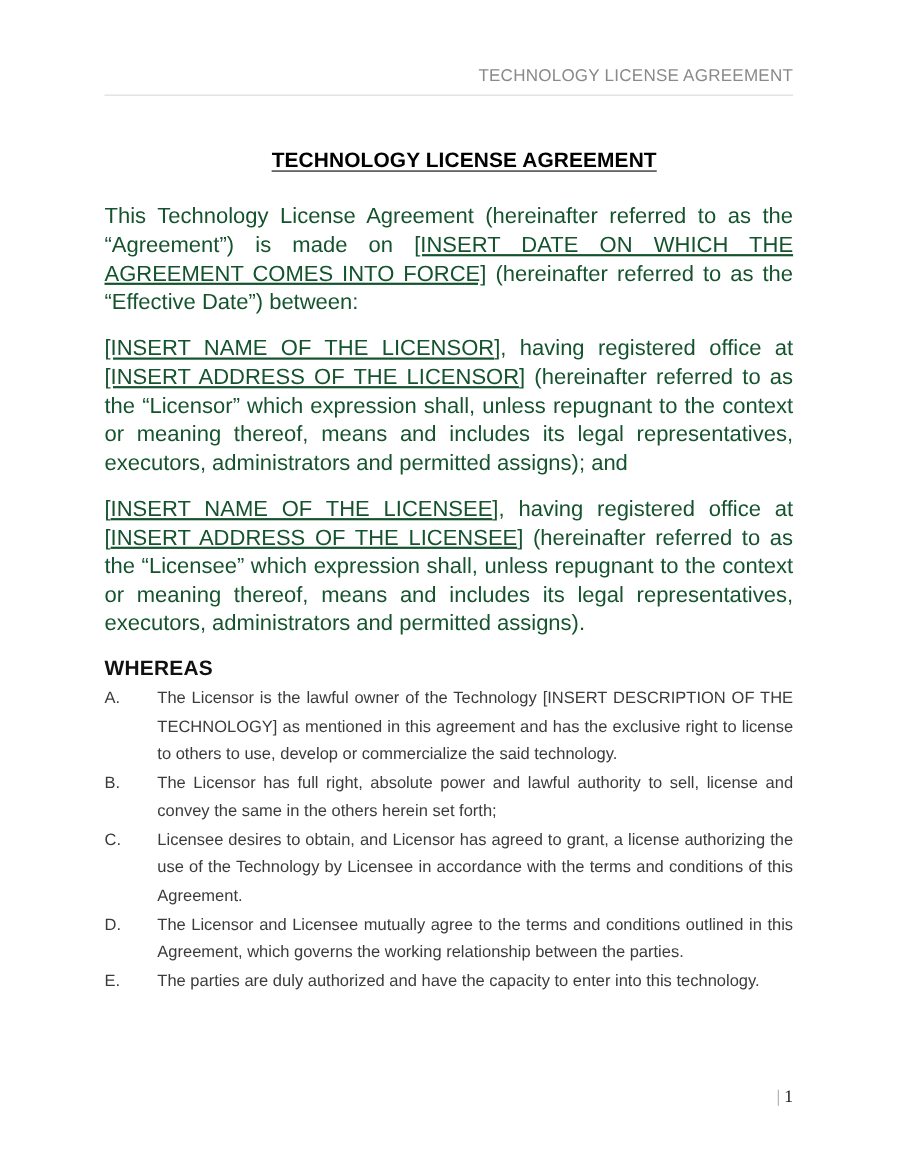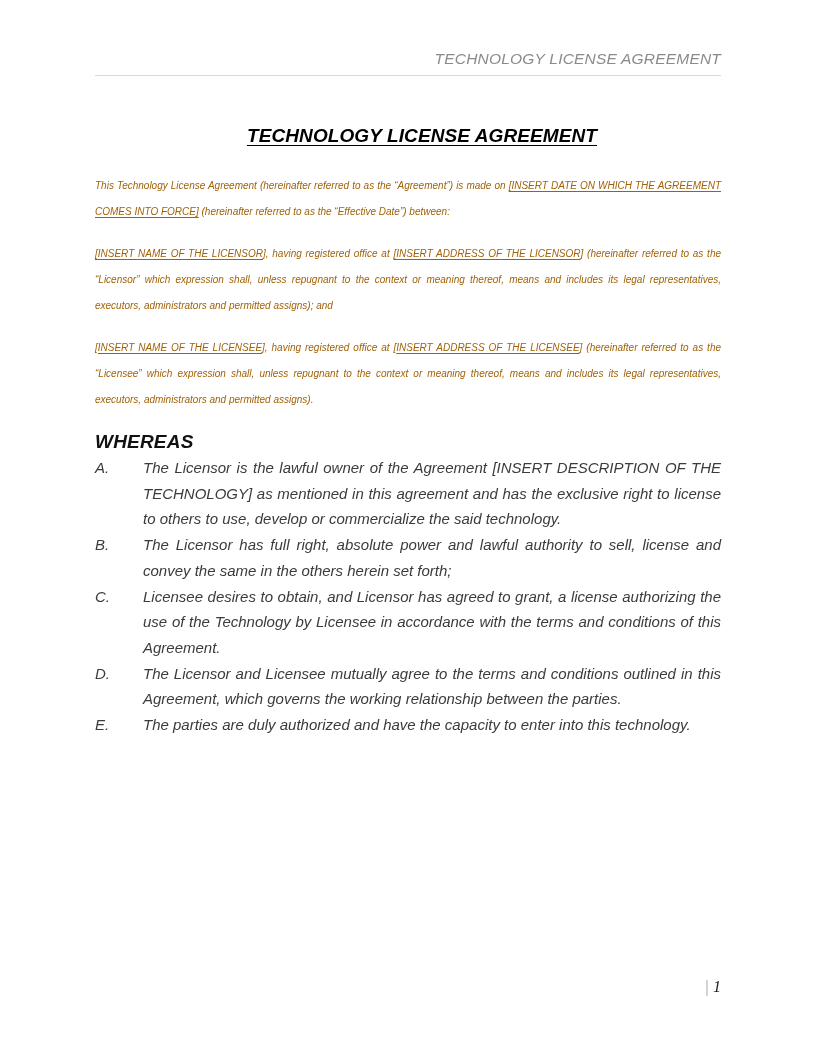--- a/index.html
+++ b/index.html
@@ -10,25 +10,24 @@
   body {
     width: 816px;
     height: 1056px;
     position: relative;
     font-family: "Liberation Sans", sans-serif;
     overflow: hidden;
   }
 
   .page {
     position: absolute;
-    top: 5px; left: 0;
+    top: 16px; left: 0;
     width: 816px;
     height: 980px;
     background: #ffffff;
-    font-style: italic;
   }
 
   
   .doc-header {
     position: absolute;
     left: 95px;
     top: 44px;
     width: 626px;
     text-align: right;
   }
@@ -67,23 +66,23 @@
     padding-left: 28px;
     line-height: 26px;
   }
   .doc-title span {
     text-decoration: underline;
     text-underline-offset: 3px;
   }
 
   p.para {
     margin: 0 0 16px 0;
-    font-size: 10px;
+    font-size: 20px;
     line-height: 26px;
-    color: #a16207;
+    color: #14532d;
     text-align: justify;
     text-justify: inter-word;
   }
   p.para:last-of-type { margin-bottom: 0; }
 
   .u { text-decoration: underline; text-underline-offset: 2px; }
 
   .whereas {
     font-size: 19px;
     line-height: 26px;
@@ -167,21 +166,21 @@
     <p class="para"><span class="u">[INSERT NAME OF THE LICENSOR</span><span>], having registered office at </span><span class="u">[INSERT ADDRESS OF THE LICENSOR</span><span>] (hereinafter referred to as the “Licensor” which expression shall, unless repugnant to the context or meaning thereof, means and includes its legal representatives, executors, administrators and permitted assigns); and</span></p>
 
     <p class="para"><span>[</span><span class="u">INSERT NAME OF THE LICENSEE</span><span>], having registered office at [</span><span class="u">INSERT ADDRESS OF THE LICENSEE</span><span>] (hereinafter referred to as the “Licensee” which expression shall, unless repugnant to the context or meaning thereof, means and includes its legal representatives, executors, administrators and permitted assigns).</span></p>
 
 
     <p class="whereas">WHEREAS</p>
 
     <ol class="clause-list">
       <li class="clause">
         <span class="clause-marker">A.</span>
-        <span class="clause-text">The Licensor is the lawful owner of the Agreement [INSERT DESCRIPTION OF THE TECHNOLOGY] as mentioned in this agreement and has the exclusive right to license to others to use, develop or commercialize the said technology.</span>
+        <span class="clause-text">The Licensor is the lawful owner of the Technology [INSERT DESCRIPTION OF THE TECHNOLOGY] as mentioned in this agreement and has the exclusive right to license to others to use, develop or commercialize the said technology.</span>
       </li>
       <li class="clause">
         <span class="clause-marker">B.</span>
         <span class="clause-text">The Licensor has full right, absolute power and lawful authority to sell, license and convey the same in the others herein set forth;</span>
       </li>
       <li class="clause">
         <span class="clause-marker">C.</span>
         <span class="clause-text">Licensee desires to obtain, and Licensor has agreed to grant, a license authorizing the use of the Technology by Licensee in accordance with the terms and conditions of this Agreement.</span>
       </li>
       <li class="clause">

